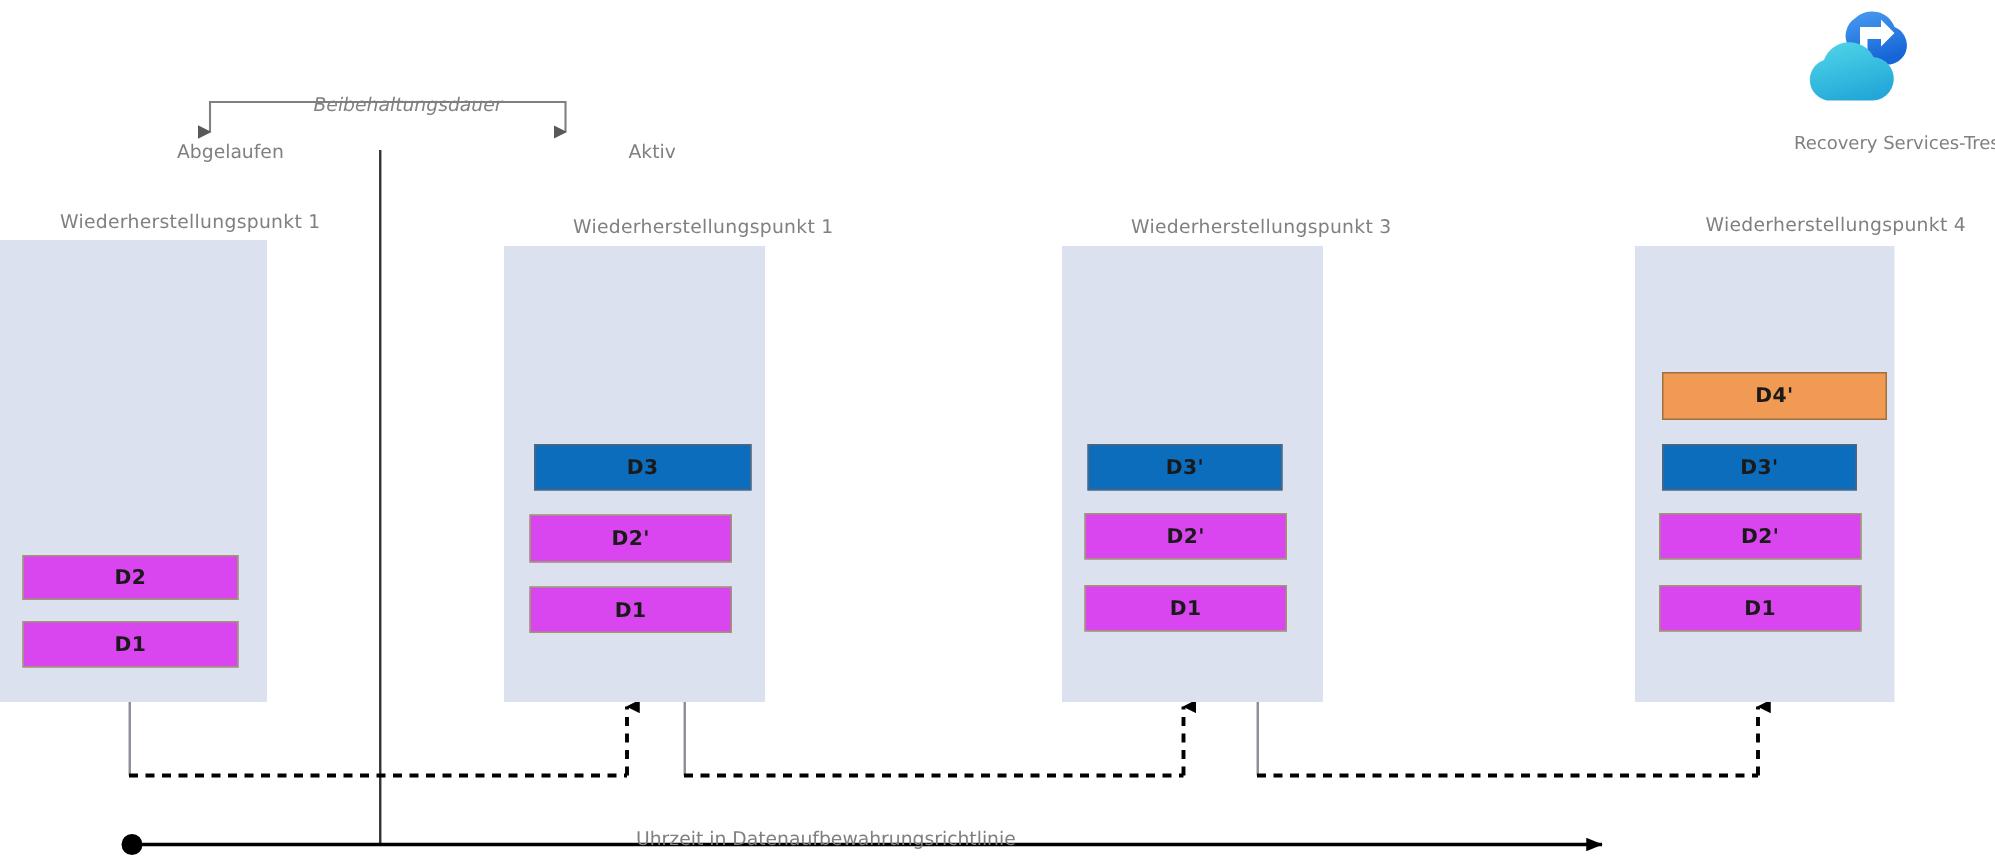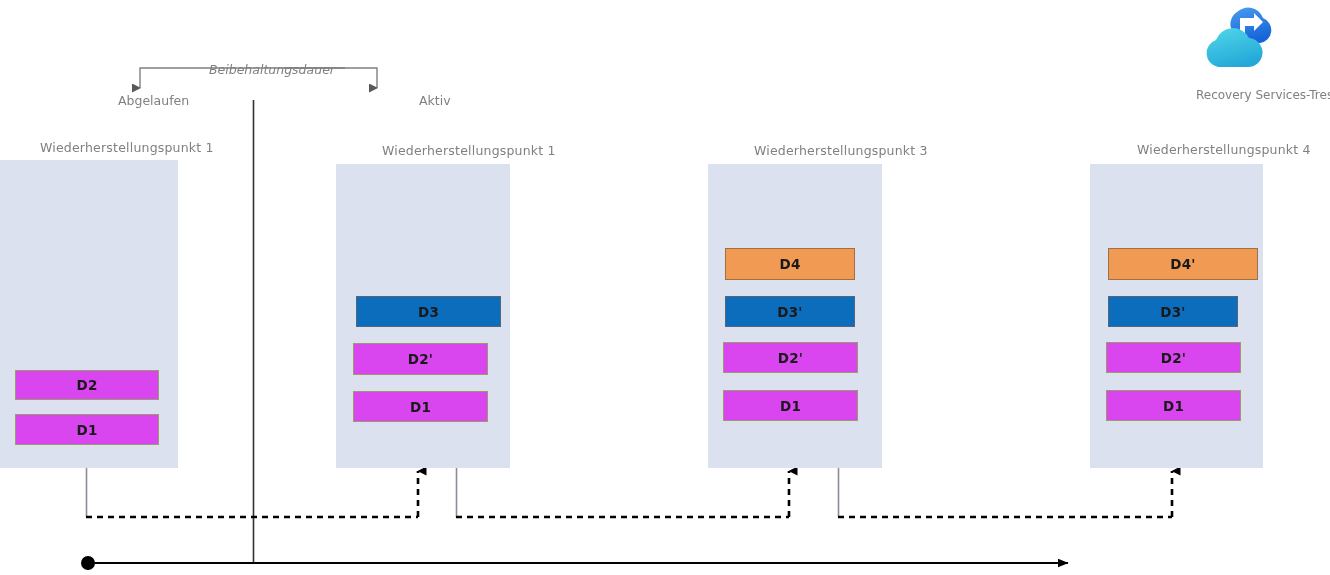--- a/index.html
+++ b/index.html
@@ -139,35 +139,35 @@
     <g>
       <circle cx="88" cy="563" r="7" fill="#000000"></circle>
       <line x1="88" y1="563" x2="1068" y2="563" stroke="#000000" stroke-width="2.2" marker-end="url(#arrow-right-blk)"></line>
     </g>
   </svg>
 
   <div class="bracket-label" style="left:209px; top:62px;font-style:italic;">Beibehaltungsdauer</div>
   <div class="bracket-label" style="left:118px; top:93px;">Abgelaufen</div>
   <div class="bracket-label" style="left:371px; top:93px;margin-left:48px;">Aktiv</div>
 
+  <div class="axis-label" style="left:424px; top:551px;">Uhrzeit in Datenaufbewahrungsrichtlinie</div>
 
   <div class="rp-title" style="left:40px; top:140px;">Wiederherstellungspunkt 1</div>
   <div class="rp-panel" style="left:0px; top:160px; width:178px; height:308px;"></div>
   <div class="dblock yellow" style="left:15px; top:370px; width:144px; height:30px;">D2</div>
   <div class="dblock yellow" style="left:15px; top:414px; width:144px; height:31px;">D1</div>
 
   <div class="rp-title" style="left:382px; top:143px;">Wiederherstellungspunkt 1</div>
   <div class="rp-panel" style="left:336px; top:164px; width:174px; height:304px;"></div>
   <div class="dblock blue" style="left:356px; top:296px; width:145px; height:31px;">D3</div>
   <div class="dblock yellow" style="left:353px; top:343px; width:135px; height:32px;">D2'</div>
   <div class="dblock yellow" style="left:353px; top:391px; width:135px; height:31px;">D1</div>
 
   <div class="rp-title" style="left:754px; top:143px;">Wiederherstellungspunkt 3</div>
   <div class="rp-panel" style="left:708px; top:164px; width:174px; height:304px;"></div>
-  <div class="dblock orange" style="left:725px; top:248px; width:130px; height:32px;">D4</div>
   <div class="dblock blue" style="left:725px; top:296px; width:130px; height:31px;">D3'</div>
   <div class="dblock yellow" style="left:723px; top:342px; width:135px; height:31px;">D2'</div>
   <div class="dblock yellow" style="left:723px; top:390px; width:135px; height:31px;">D1</div>
 
   <div class="rp-title" style="left:1137px; top:142px;">Wiederherstellungspunkt 4</div>
   <div class="rp-panel" style="left:1090px; top:164px; width:173px; height:304px;"></div>
   <div class="dblock orange" style="left:1108px; top:248px; width:150px; height:32px;">D4'</div>
   <div class="dblock blue" style="left:1108px; top:296px; width:130px; height:31px;">D3'</div>
   <div class="dblock yellow" style="left:1106px; top:342px; width:135px; height:31px;">D2'</div>
   <div class="dblock yellow" style="left:1106px; top:390px; width:135px; height:31px;">D1</div>

